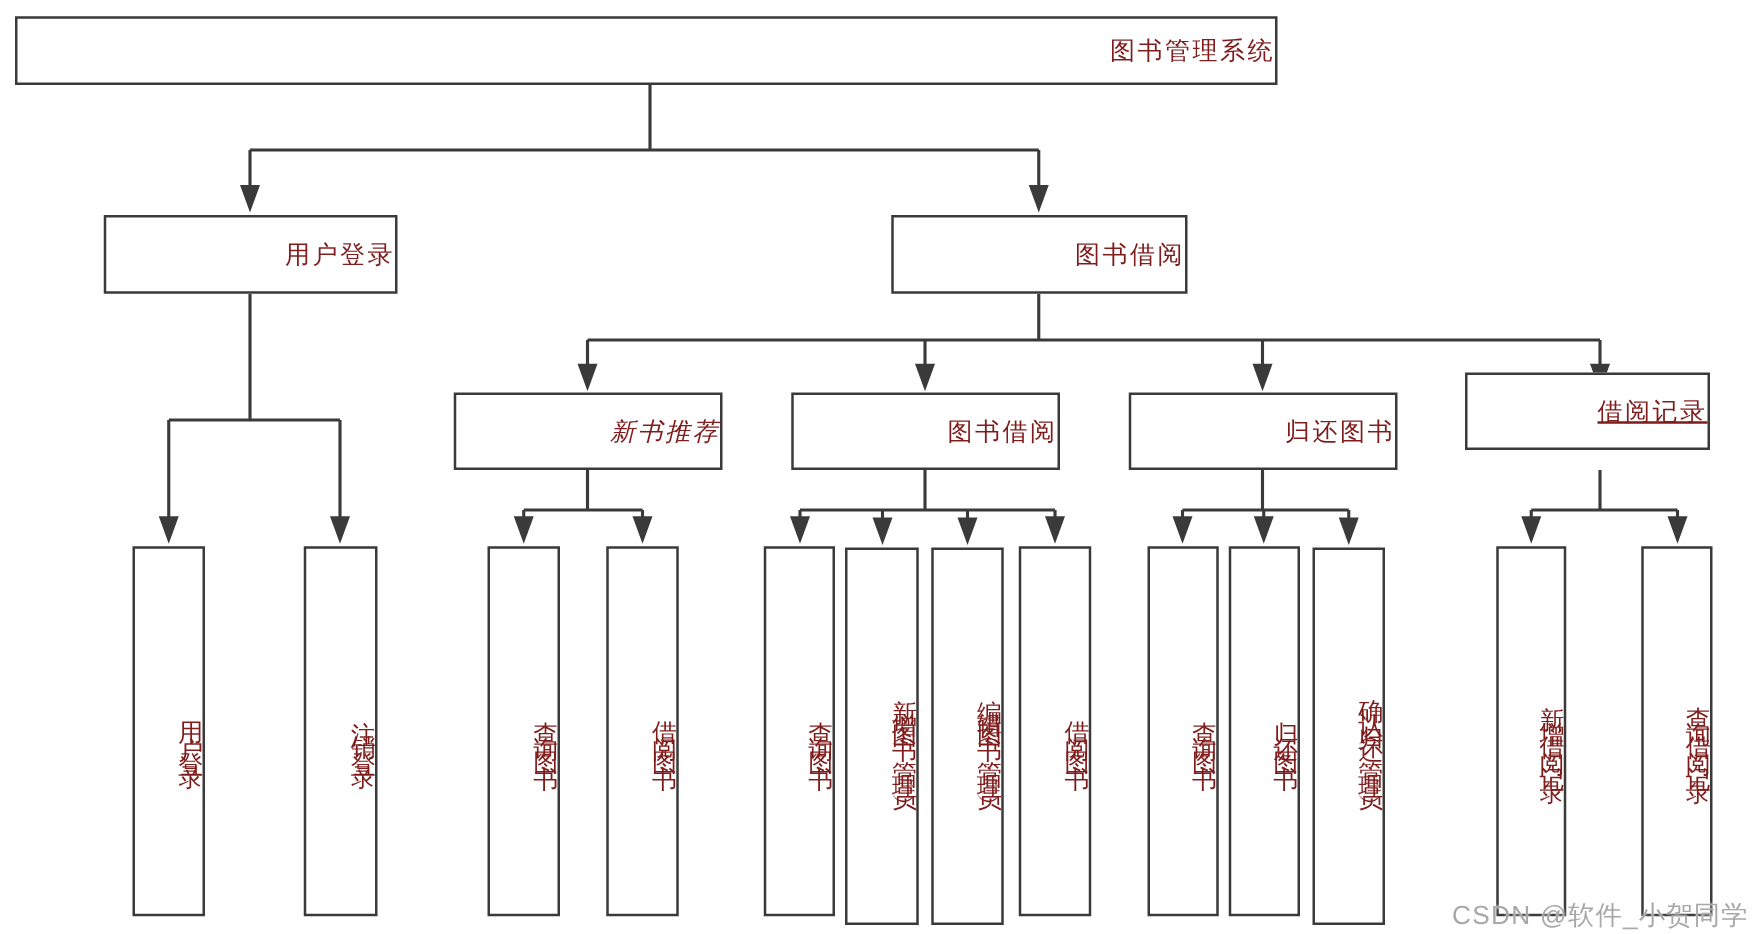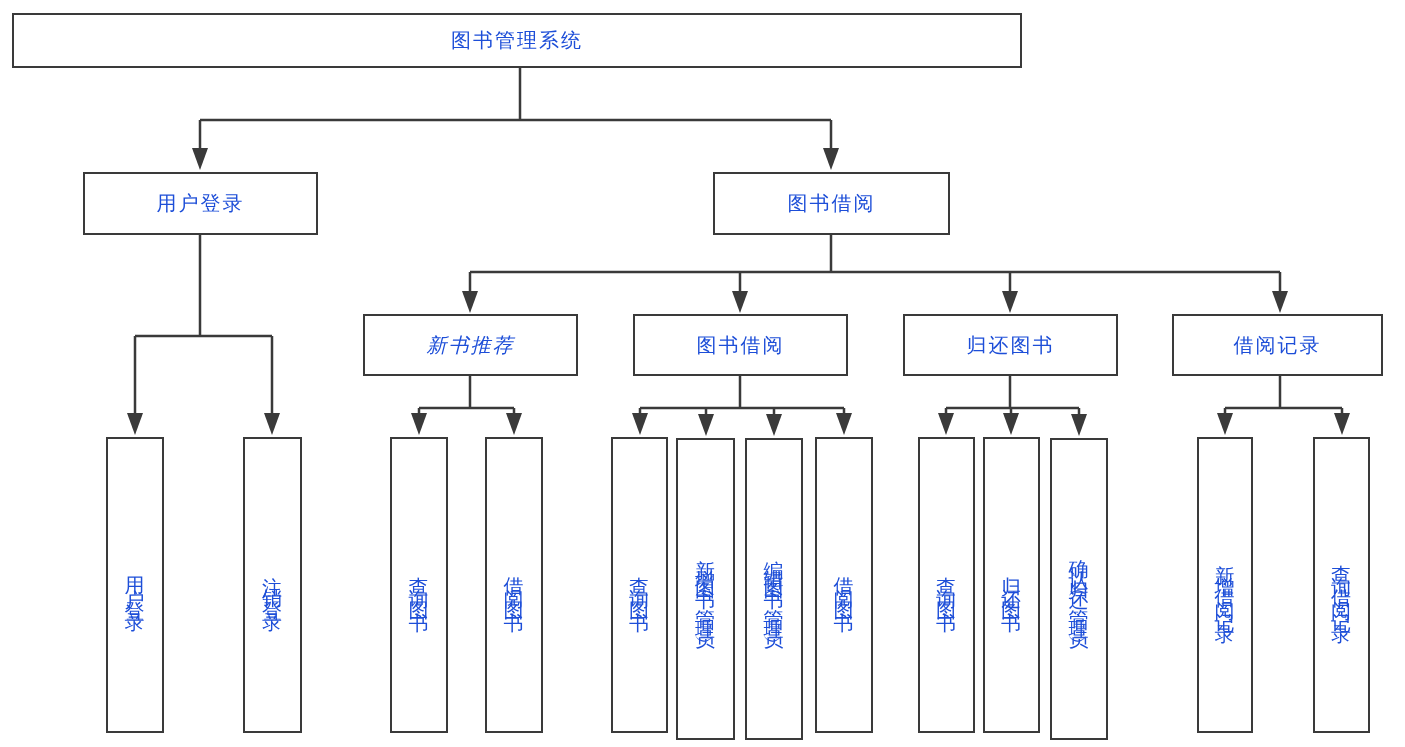--- a/index.html
+++ b/index.html
@@ -23,44 +23,44 @@
     height: 747px;
     pointer-events: none;
   }
   .box {
     position: absolute;
     box-sizing: border-box;
     background: #ffffff;
     border: 2.5px solid #3a3a3a;
     display: flex;
     align-items: center;
-    justify-content: center;
+    justify-content: flex-end;
     font-size: 20px;
-    color: #1d4ed8;
+    color: #7f1d1d;
     z-index: 2;
   }
   .box .hlabel {
     letter-spacing: 2px;
     white-space: nowrap;
   }
   .box .vlabel {
     writing-mode: vertical-rl;
     text-orientation: mixed;
     letter-spacing: 12px;
     line-height: 1.0;
     white-space: nowrap;
   }
   
   .n-root   { left: 12px;   top: 13px;  width: 1010px; height: 55px; }
   .n-login  { left: 83px;   top: 172px; width: 235px;  height: 63px; }
   .n-mgmt   { left: 713px;  top: 172px; width: 237px;  height: 63px; }
   .n-rec    { left: 363px;  top: 314px; width: 215px;  height: 62px; font-style: italic; }
   .n-borrow { left: 633px;  top: 314px; width: 215px;  height: 62px; }
   .n-cur    { left: 903px;  top: 314px; width: 215px;  height: 62px; }
-  .n-hist   { left: 1172px; top: 314px; width: 211px;  height: 62px; }
+  .n-hist   { left: 1172px; top: 298px; width: 196px;  height: 62px; text-decoration: underline; }
   
   .l-a1 { left: 106px;  top: 437px; width: 58px; height: 296px; }
   .l-a2 { left: 243px;  top: 437px; width: 59px; height: 296px; }
   .l-b1 { left: 390px;  top: 437px; width: 58px; height: 296px; }
   .l-b2 { left: 485px;  top: 437px; width: 58px; height: 296px; }
   .l-c1 { left: 611px;  top: 437px; width: 57px; height: 296px; }
   .l-c2 { left: 676px;  top: 438px; width: 59px; height: 302px; }
   .l-c3 { left: 745px;  top: 438px; width: 58px; height: 302px; }
   .l-c4 { left: 815px;  top: 437px; width: 58px; height: 296px; }
   .l-d1 { left: 918px;  top: 437px; width: 57px; height: 296px; }
@@ -188,14 +188,15 @@
     <span class="vlabel">确认归还（管理员）</span>
   </div>
 
   <div class="box l-e1">
     <span class="vlabel">新增借阅记录</span>
   </div>
   <div class="box l-e2">
     <span class="vlabel">查询借阅记录</span>
   </div>
 
+  <div id="watermark">CSDN @软件_小贺同学</div>
 
 </div>
 
 </body></html>

